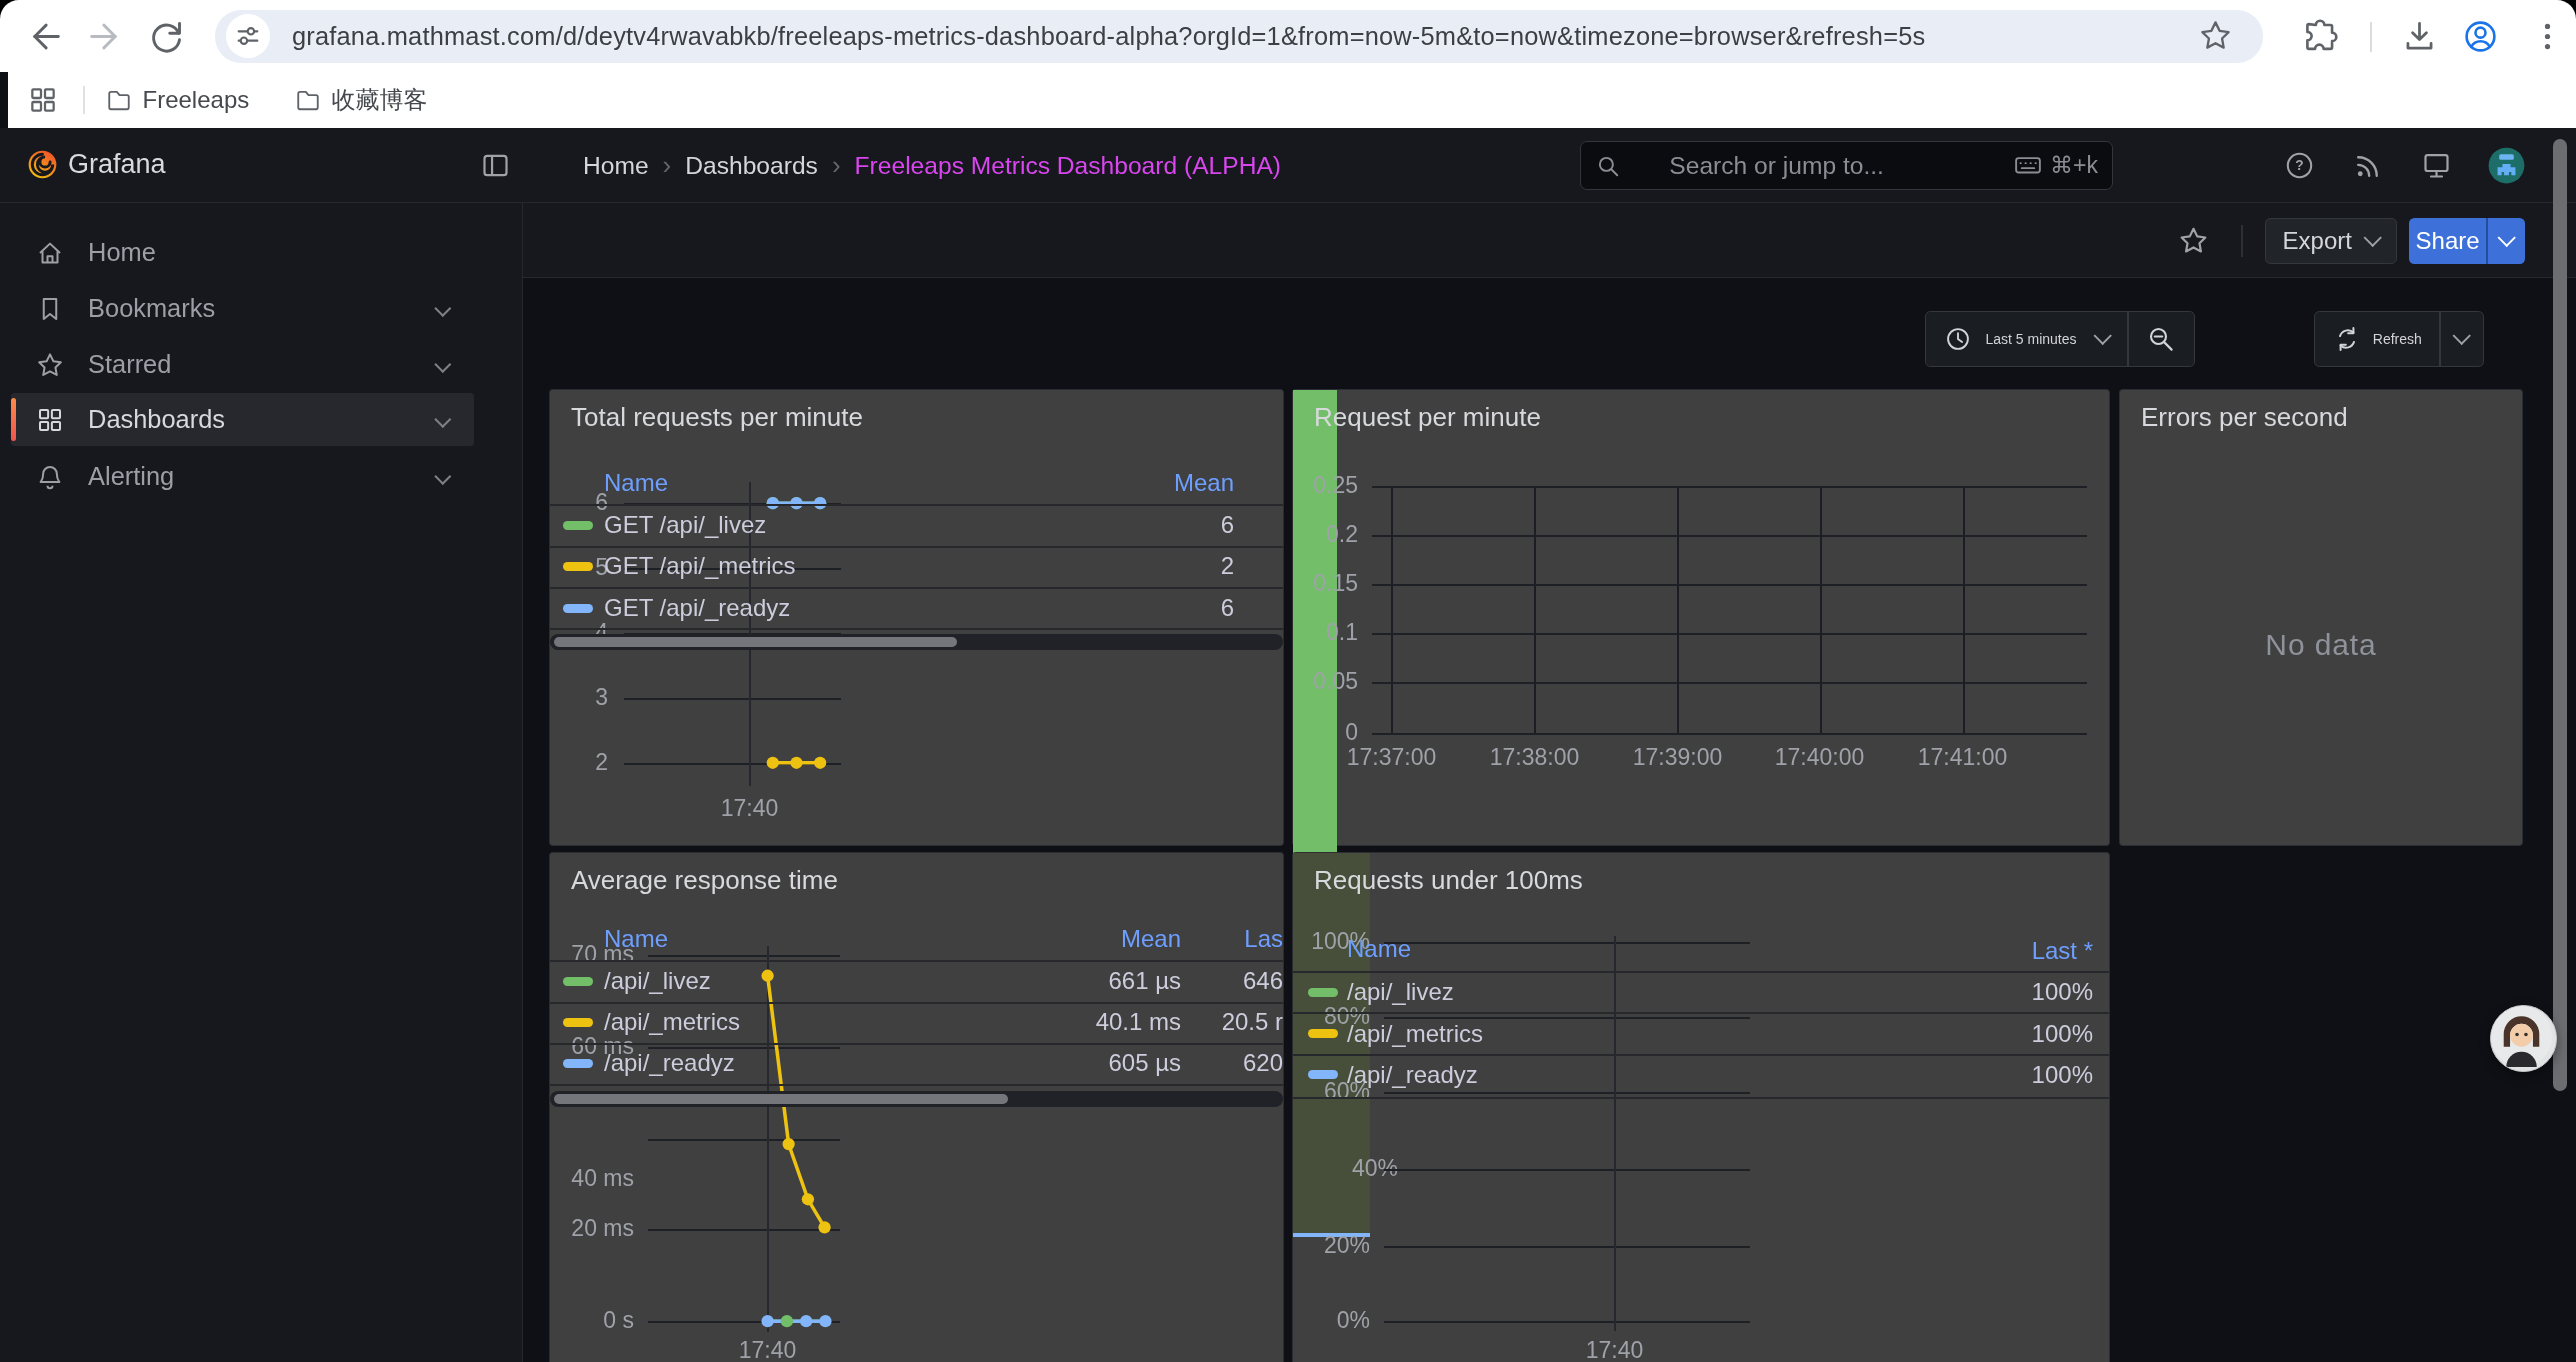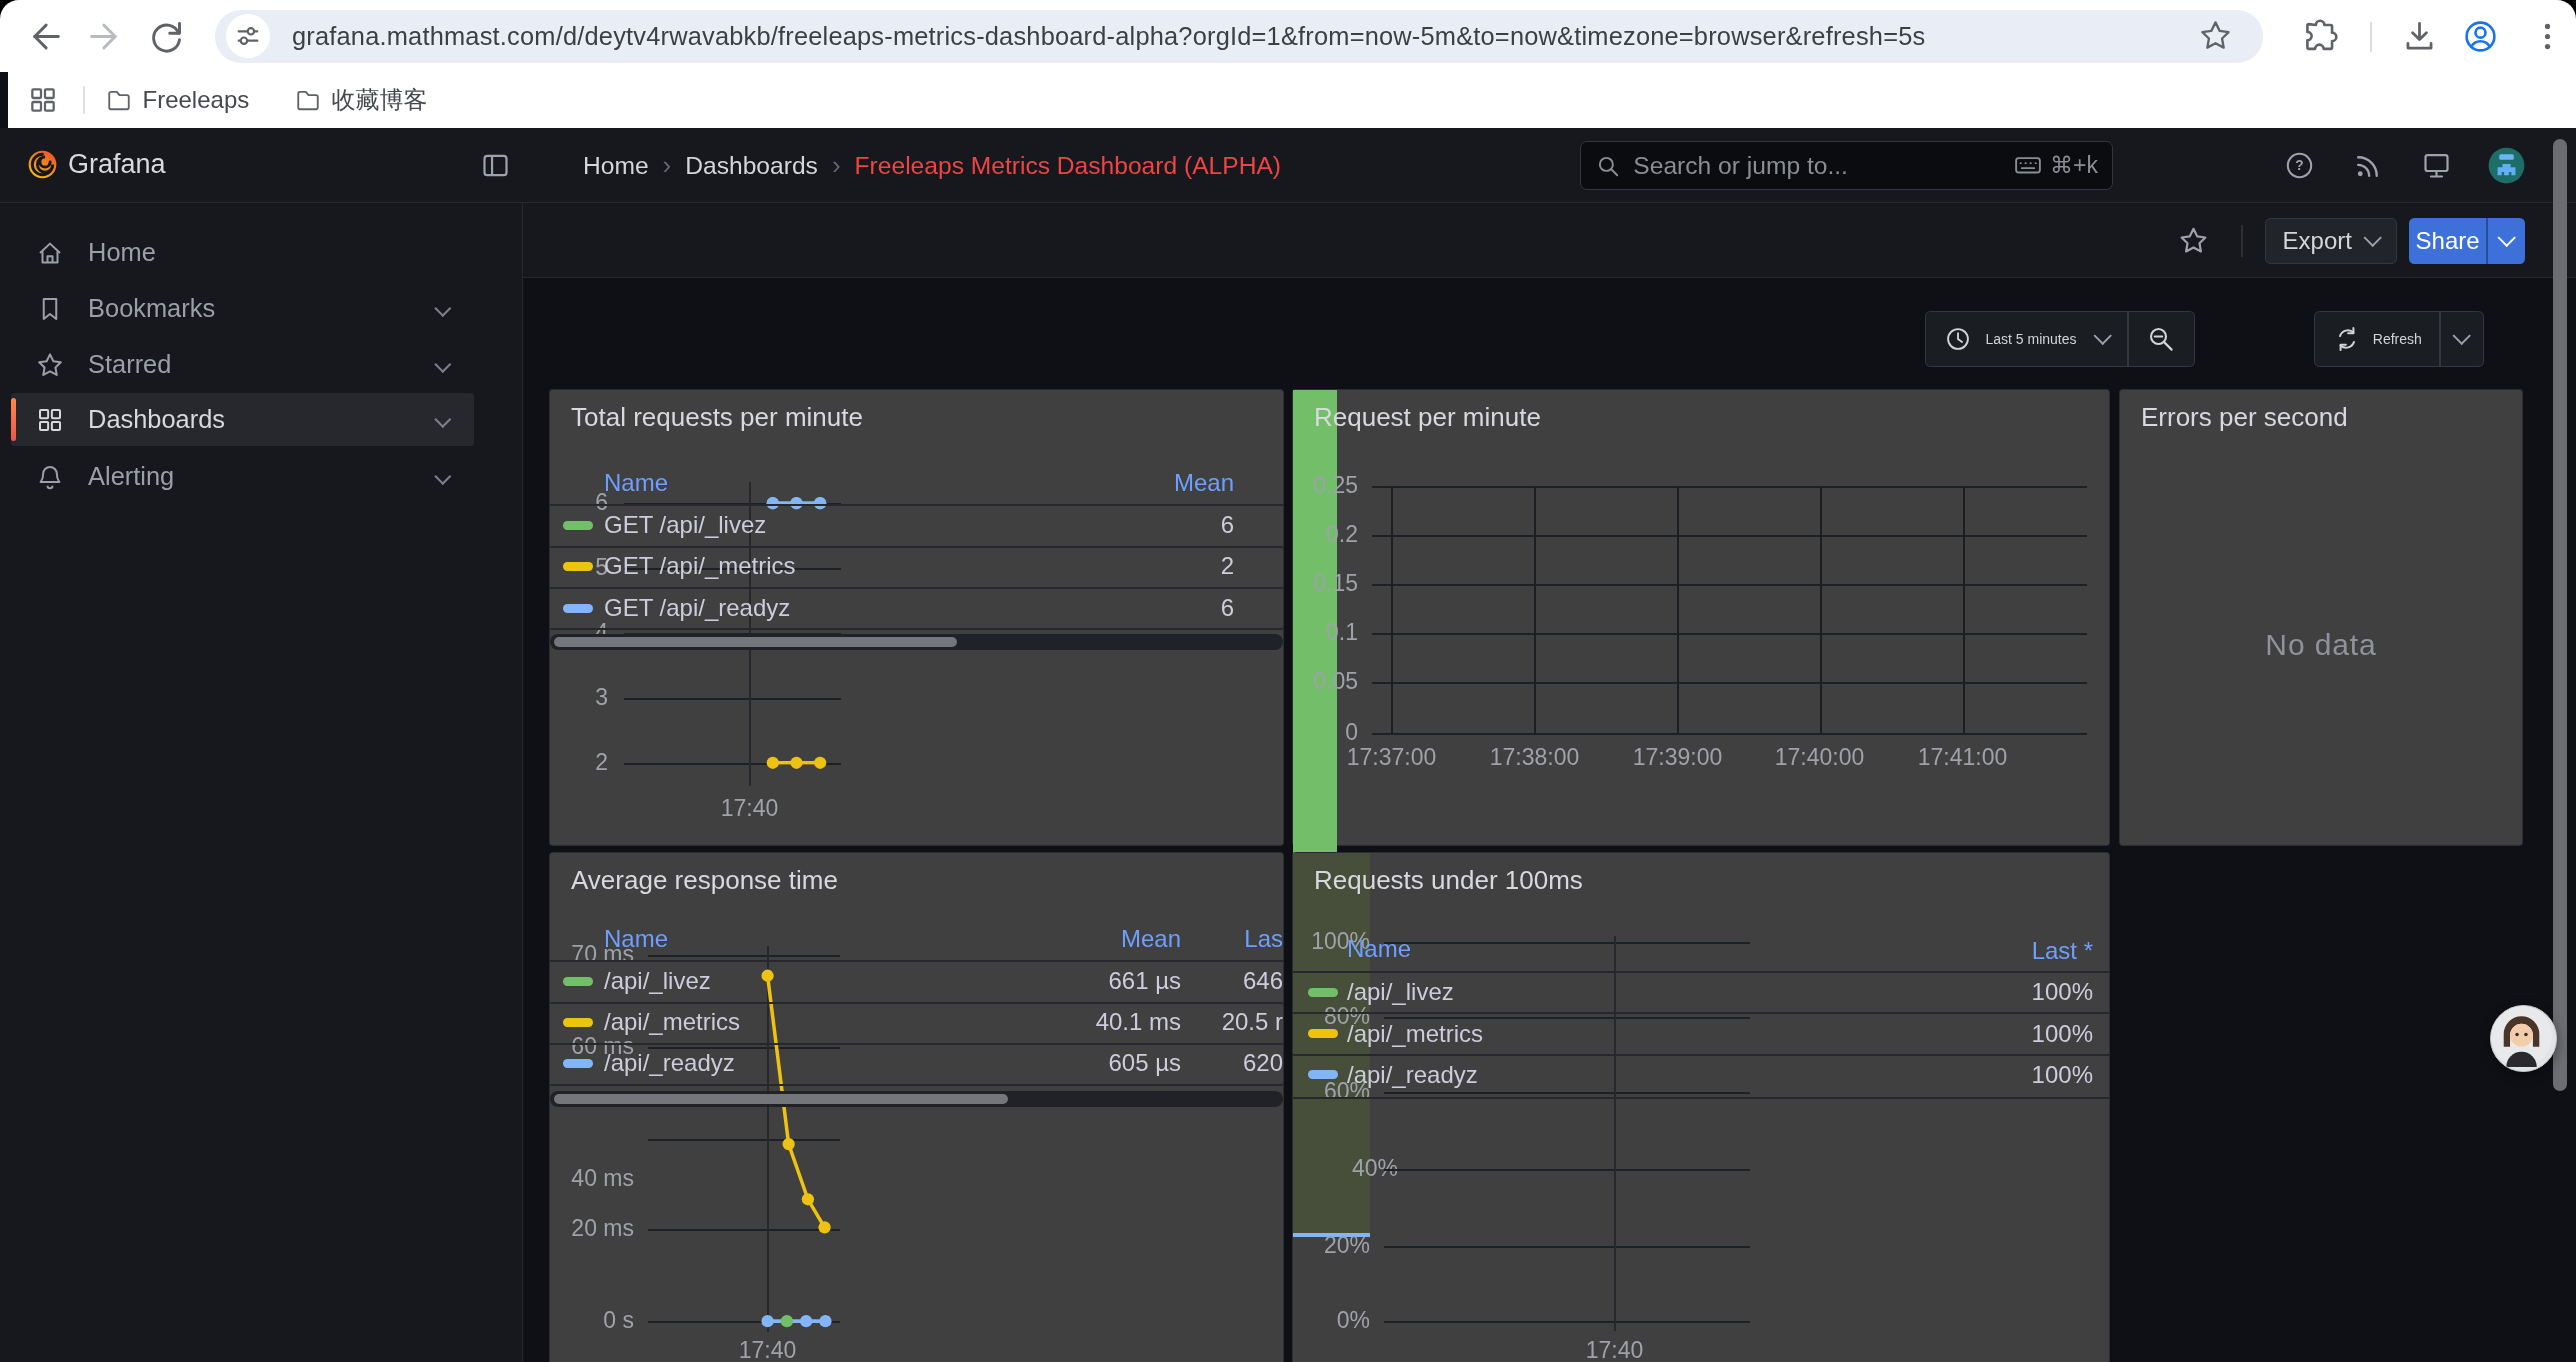--- a/index.html
+++ b/index.html
@@ -27,23 +27,23 @@
   #gf-header{position:absolute;left:0;top:128px;width:2576px;height:75px;background:#17181d;
     border-bottom:1.8px solid #26282e;box-sizing:border-box;}
   #gf-subheader{position:absolute;left:523px;top:203px;width:2053px;height:75px;background:#17181d;
     border-bottom:1.8px solid #26282e;box-sizing:border-box;}
   #gf-sidebar{position:absolute;left:0;top:203px;width:523px;height:1159px;background:#17181d;
     border-right:1.8px solid #26282e;box-sizing:border-box;}
   #gf-canvas{position:absolute;left:523px;top:279px;width:2053px;height:1084px;background:#0f1015;overflow:hidden;}
   #brand{position:absolute;left:68px;top:21px;font-size:27px;color:#d9dadf;}
   #breadcrumb{position:absolute;left:583px;top:0;height:75px;display:flex;align-items:center;gap:14px;font-size:24.6px;}
   .bc-sep{color:#63666d;font-size:26px;}
-  .bc-item{color:#d5d6dc;} .bc-item.last{color:#ef4444;}
+  .bc-item{color:#d5d6dc;} .bc-item.last{color:#d946ef;}
   #search-box{position:absolute;left:1580px;top:13px;width:533px;height:49px;background:#0b0c0f;
-    border:1.8px solid #33363c;border-radius:7px;box-sizing:border-box;display:flex;align-items:center;}
+    border:1.8px solid #33363c;border-radius:7px;box-sizing:border-box;display:flex;align-items:center;gap:36px;}
   #search-placeholder{color:#8a8d94;font-size:24.6px;margin-left:12.3px;}
   #search-shortcut{position:absolute;right:14px;top:0;height:46px;display:flex;align-items:center;gap:7px;
     color:#8a8d94;font-size:23px;}
   .hdr-icon{position:absolute;top:0;height:75px;display:flex;align-items:center;color:#9fa2a8;}
 
   .btn{display:flex;align-items:center;justify-content:center;border-radius:5.3px;box-sizing:border-box;
     font-size:24px;color:#d5d6da;}
   .btn.secondary{background:#212429;border:1.8px solid #34373d;}
   .chev{display:inline-block;width:11.4px;height:11.4px;border-right:2.6px solid currentColor;
     border-bottom:2.6px solid currentColor;transform:rotate(45deg) translate(-1.8px,-1.8px);}

